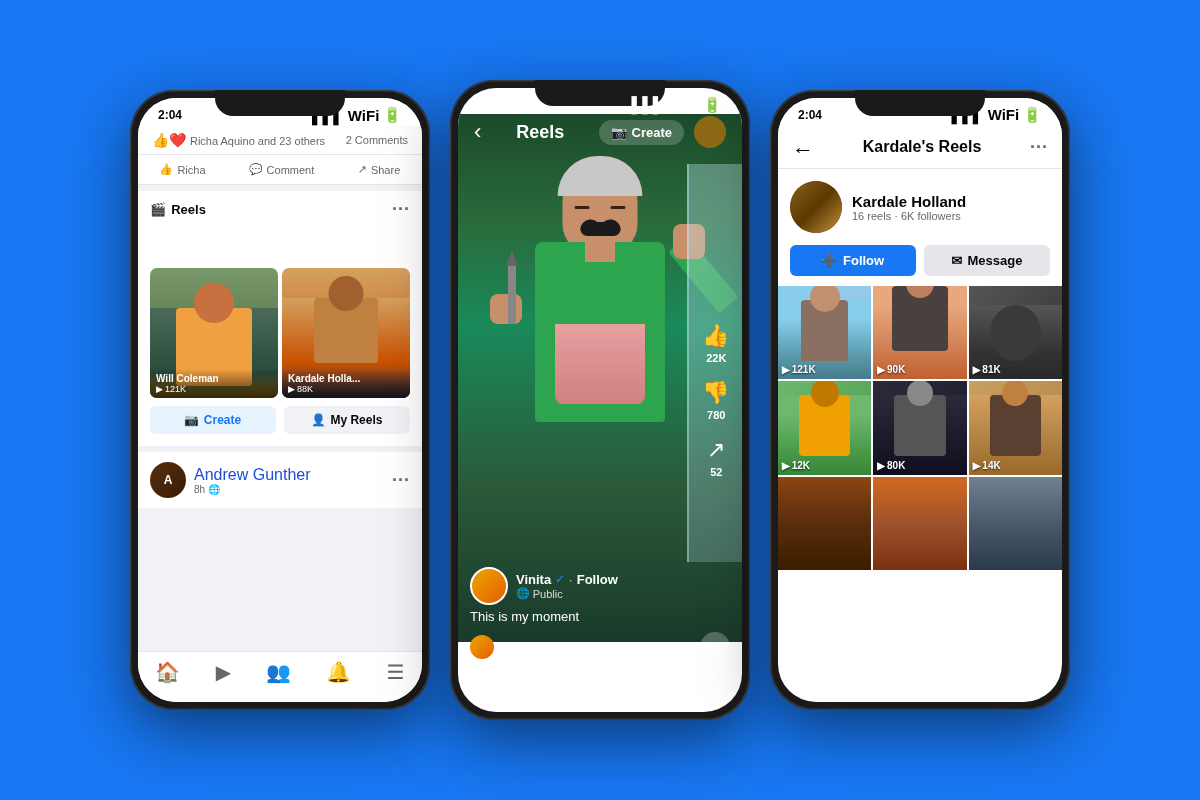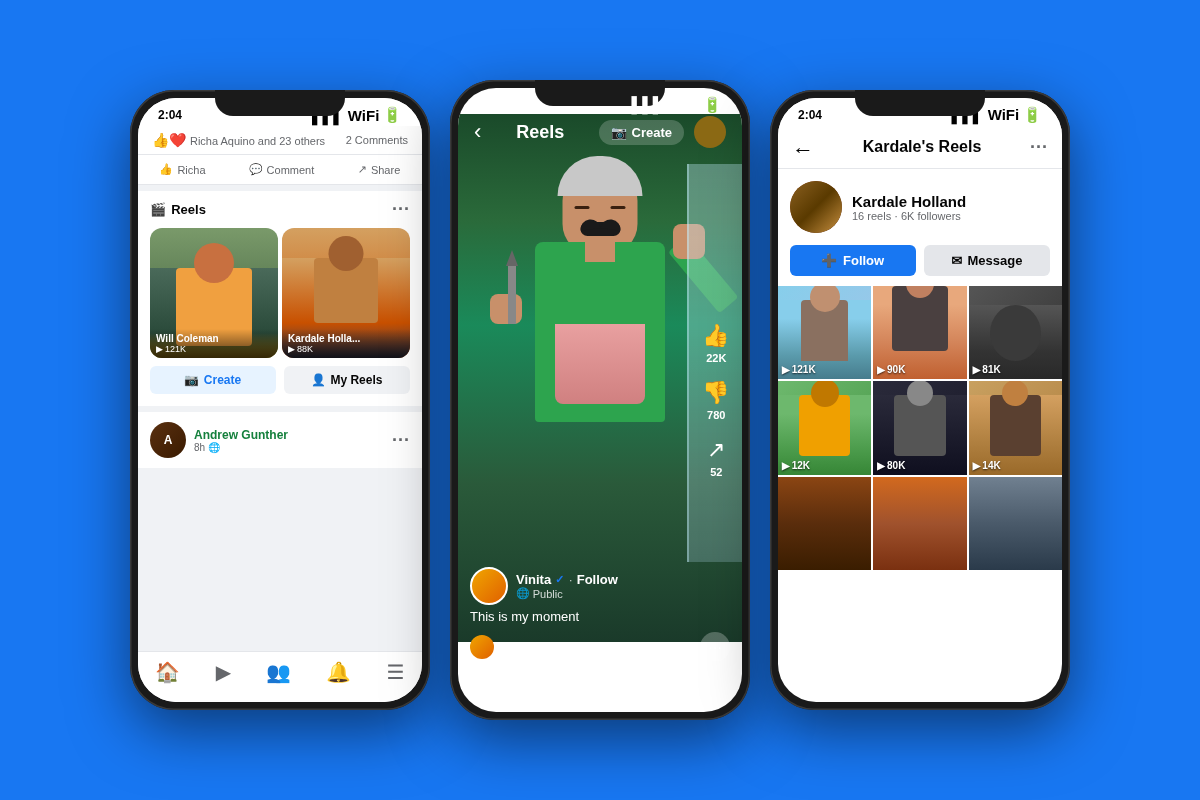--- a/index.html
+++ b/index.html
@@ -103,22 +103,22 @@
       margin-top: 6px;
       padding: 8px 0;
     }
     .p1-reels-header {
       display: flex; align-items: center; justify-content: space-between;
       padding: 0 12px 8px;
     }
     .p1-reels-title { font-size: 13px; font-weight: 700; color: #050505; display: flex; align-items: center; gap: 5px; }
     .p1-reels-grid { display: flex; gap: 4px; padding: 0 12px; }
     .reel-thumb {
-      flex: 1; height: 130px; border-radius: 12px; overflow: hidden;
-      position: relative; background: #ccc;
+      flex: 1; height: 130px; border-radius: 7px; overflow: hidden;
+      position: relative; background: #ccc; margin-top: 40px;
     }
     .reel-overlay {
       position: absolute; bottom: 0; left: 0; right: 0;
       background: linear-gradient(transparent, rgba(0,0,0,0.7));
       padding: 4px 6px;
       color: #fff; font-size: 10px;
     }
     .reel-name { font-weight: 600; font-size: 10px; }
     .reel-views { font-size: 9px; display: flex; align-items: center; gap: 2px; }
     .p1-create-row {
@@ -138,21 +138,21 @@
       display: flex;
       align-items: center;
       gap: 8px;
     }
     .avatar-circle {
       width: 36px; height: 36px; border-radius: 50%;
       background: #1877f2; flex-shrink: 0;
       display: flex; align-items: center; justify-content: center;
       color: #fff; font-size: 14px; font-weight: 700;
     }
-    .post-name { font-size: 12px; font-weight: 700; color: #15803d; }
+    .post-name { font-size: 16px; font-weight: 400; color: #1d4ed8; }
     .post-meta { font-size: 10px; color: #65676b; }
     .p1-nav {
       position: absolute; bottom: 0; left: 0; right: 0;
       background: #fff;
       border-top: 1px solid #e4e6ea;
       display: flex;
       justify-content: space-around;
       padding: 8px 0 18px;
     }
     .nav-icon { font-size: 20px; color: #1877f2; }

